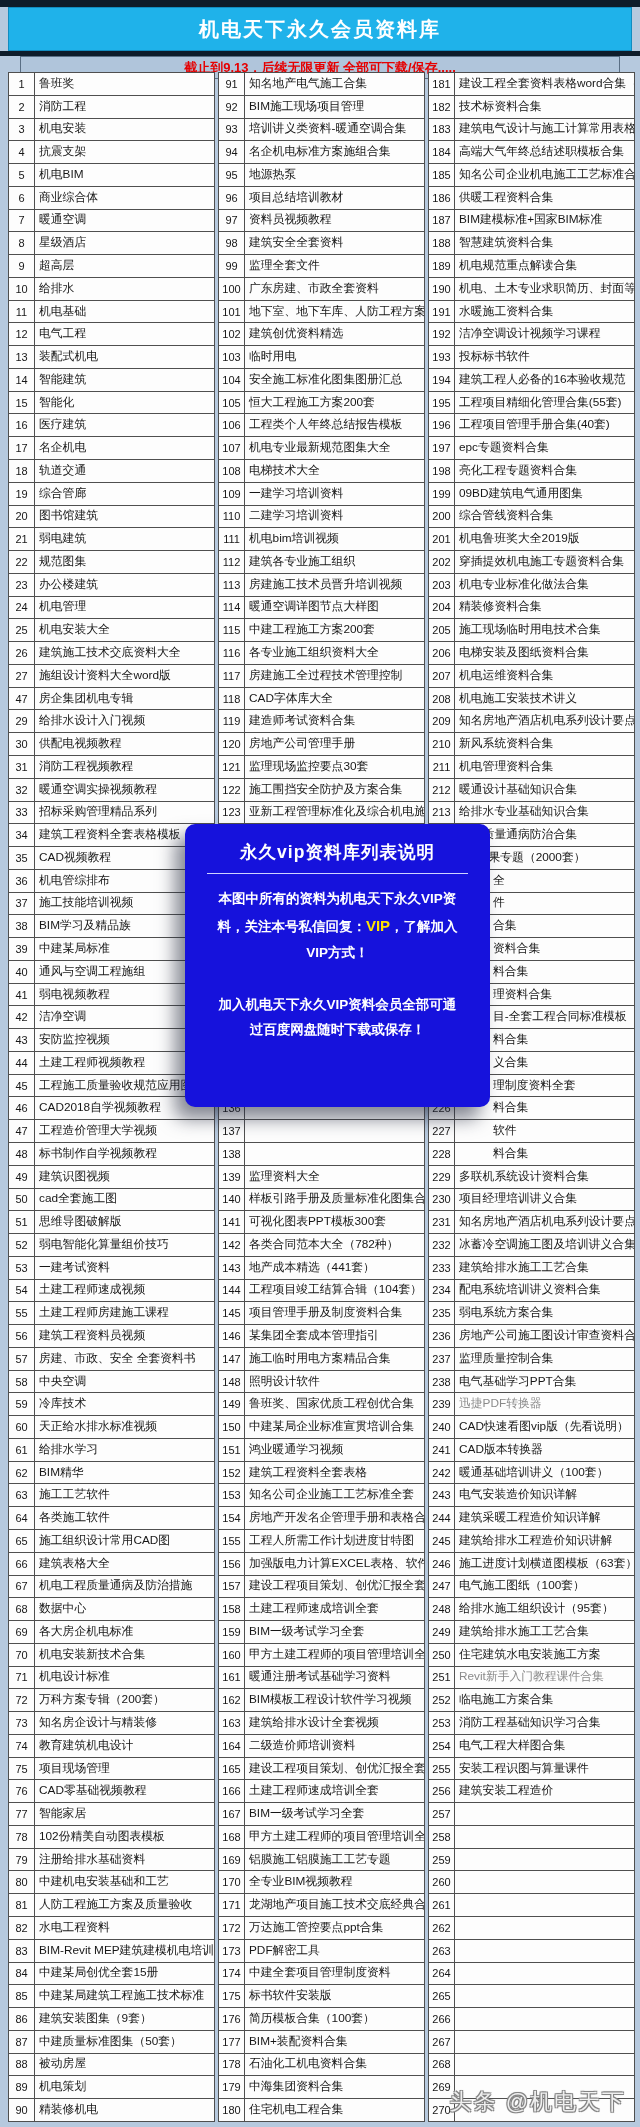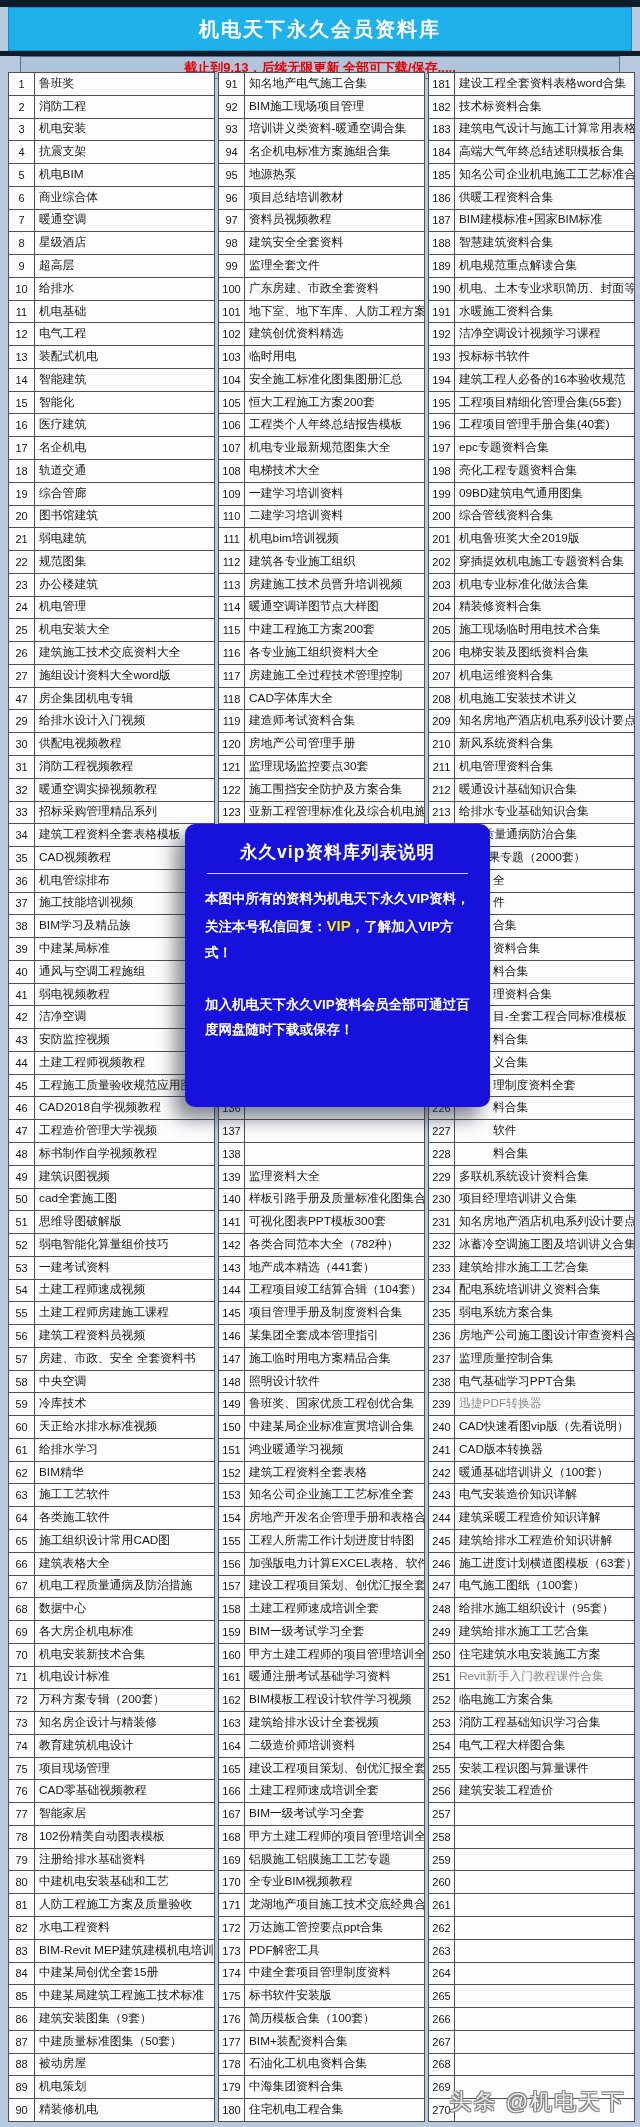--- a/index.html
+++ b/index.html
@@ -35,21 +35,21 @@
   .txt.muted{color:#8a8a8a;}
   .overlay{
     position:absolute;left:185px;top:824px;width:305px;height:283px;box-sizing:border-box;
     background:#1612dc;border-radius:10px;padding:12px 16px;z-index:5;
     box-shadow:-10px 12px 18px rgba(35,40,60,.55);color:#fff;
   }
   .overlay h2{
     margin:4px 6px 10px;text-align:center;font-size:17.5px;letter-spacing:1px;
     border-bottom:1px solid #cfd3ff;padding-bottom:9px;font-weight:bold;
   }
-  .overlay p{font-size:13.5px;font-weight:bold;line-height:1.9;margin:12px 4px 0;}
+  .overlay p{font-size:13.5px;font-weight:bold;line-height:1.9;margin:12px 12px 0;text-align:center;}
   .overlay p.second{margin-top:26px;}
   .vip{color:#ffe400;font-size:15px;}
   .watermark{
     position:absolute;right:14px;bottom:10px;z-index:6;
     font-size:22px;font-weight:normal;letter-spacing:2px;
     color:rgba(255,255,255,.88);
     text-shadow:0 0 2px #6b6b6b,1px 1px 0 #8d8d8d,-1px -1px 0 #8d8d8d,1px -1px 0 #8d8d8d,-1px 1px 0 #8d8d8d;
   }
 </style>
 </head>

